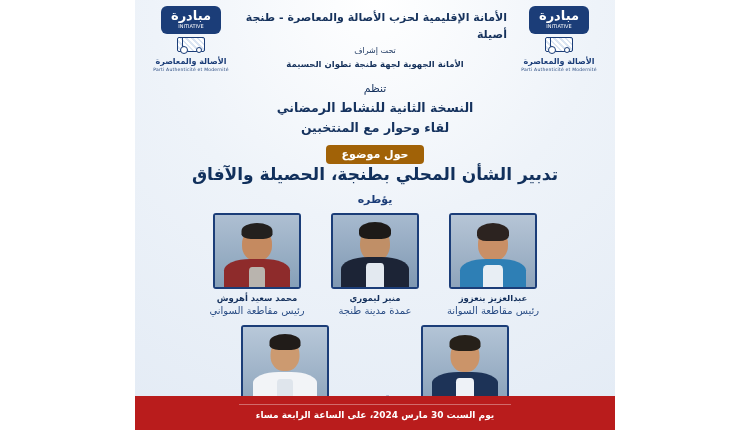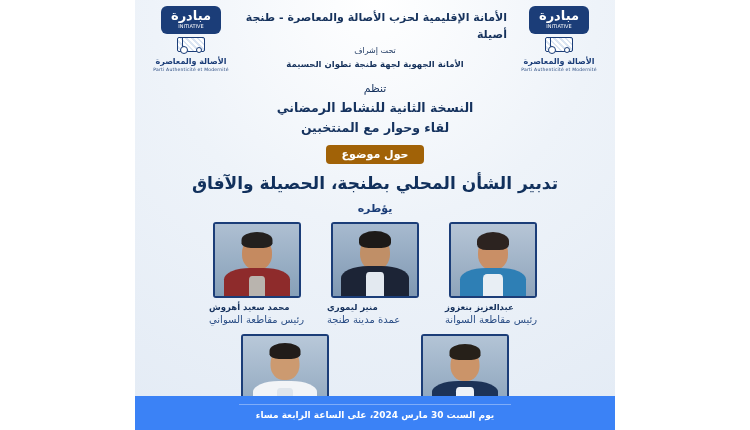--- a/index.html
+++ b/index.html
@@ -132,42 +132,41 @@
     font-size: 11px;
     font-weight: bold;
     border-radius: 4px;
     padding: 3px 16px;
   }
   .topic-title {
     text-align: center;
     color: #11305c;
     font-size: 17px;
     font-weight: bold;
-    margin-top: 9px;
     letter-spacing: 0;
   }
   .framed-by {
     text-align: center;
     color: #1b3d78;
     font-size: 11px;
     font-weight: bold;
     margin-top: 9px;
   }
 
   
   .speaker-row {
     display: flex;
     justify-content: center;
     align-items: flex-start;
     gap: 22px;
     margin-top: 7px;
   }
   .speaker {
     width: 96px;
-    text-align: left;
+    text-align: center;
   }
   .photo {
     width: 84px;
     height: 72px;
     margin: 0 auto;
     border: 2px solid #1b3d78;
     border-radius: 3px;
     overflow: hidden;
     position: relative;
     background: #b9c6d6;
@@ -226,21 +225,21 @@
     text-align: center;
     padding-top: 26px;
   }
 
   
   .footer {
     position: absolute;
     left: 0;
     right: 0;
     bottom: 0;
-    background: #3b82f6;
+    background: #b91c1c;
     color: #ffffff;
     text-align: center;
     padding: 8px 14px 10px 14px;
     box-sizing: border-box;
   }
   .footer .when { font-size: 9px; font-weight: bold; }
   .footer .where { font-size: 8.5px; margin-top: 4px; line-height: 1.4; }
   .footer-divider {
     width: 60%;
     height: 1px;

